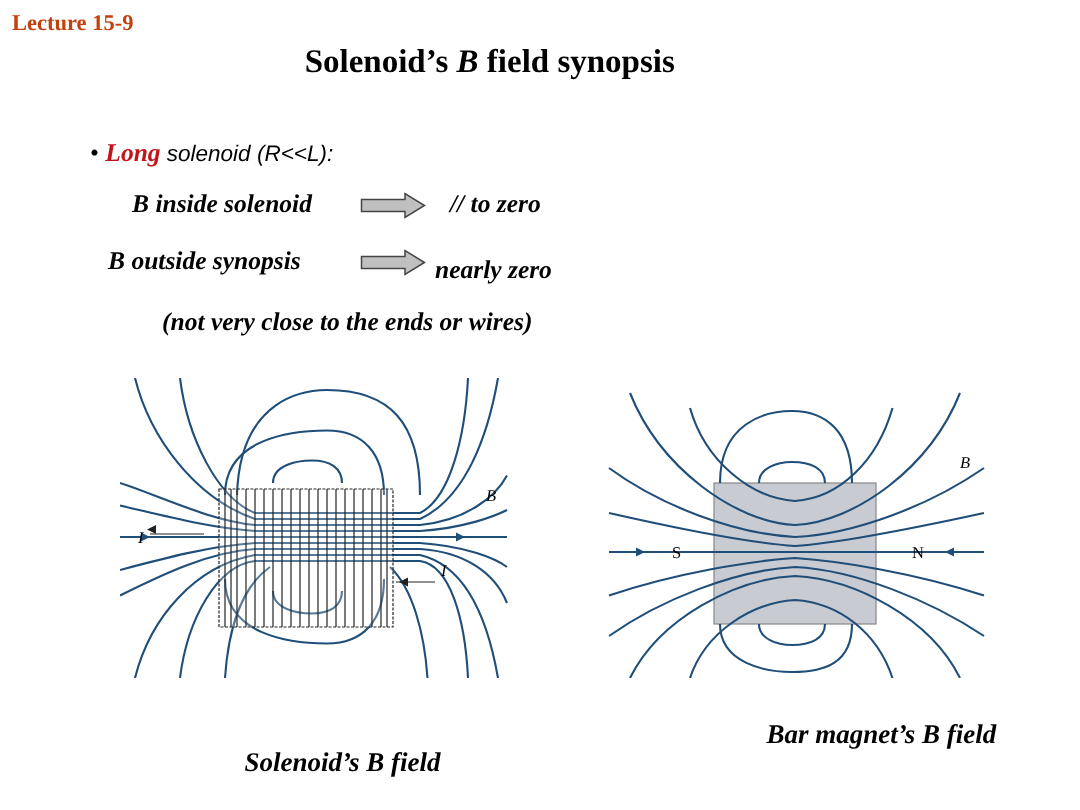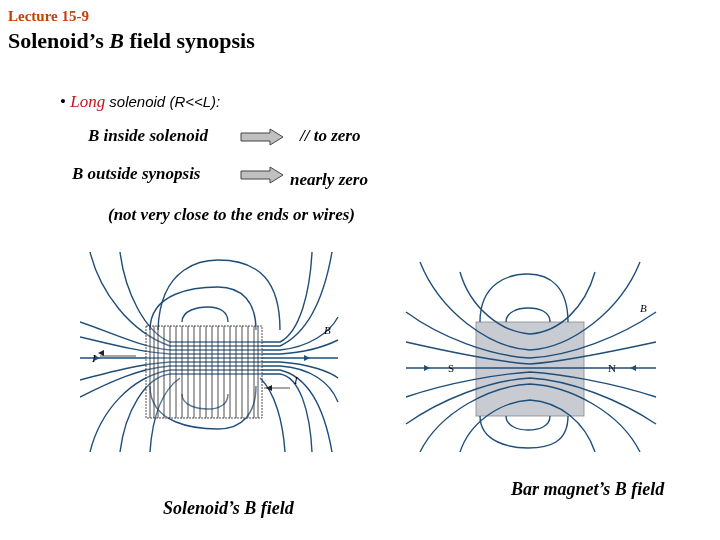--- a/index.html
+++ b/index.html
@@ -1,21 +1,21 @@
 <!DOCTYPE html>
 <html><head>
 <meta charset="utf-8">
 <style>
   html, body { margin: 0; padding: 0; background: #ffffff; }
   body { width: 720px; height: 540px; position: relative; overflow: hidden; font-family: "Liberation Serif", serif; color: #000; }
   .lecture { position: absolute; left: 8px; top: 8px; font-size: 15px; font-weight: bold; color: #c2410c; }
-  .title { position: absolute; left: 0; width: 645px; top: 28px; font-size: 22px; font-weight: bold; padding-left: 8px; box-sizing: border-box; }
+  .title { position: absolute; left: 0; width: 645px; top: 28px; text-align: center; font-size: 22px; font-weight: bold; padding-left: 8px; box-sizing: border-box; }
   .title i { font-style: italic; }
   .bullet { position: absolute; left: 60px; top: 92px; font-size: 17px; }
-  .bullet .long { color: #c0161b; font-weight: normal; font-style: italic; }
+  .bullet .long { color: #c0161b; font-weight: bold; font-style: italic; }
   .bullet .rest { font-style: italic; font-family: Liberation Sans, sans-serif; font-size: 15px; font-weight: normal; }
   .row { position: absolute; font-size: 17px; font-weight: bold; font-style: italic; }
   .arrow { position: absolute; width: 44px; height: 18px; }
   .caption { position: absolute; font-size: 18px; font-weight: bold; font-style: italic; }
   .fig { position: absolute; }
 </style>
 </head>
 <body>
 
 <div class="lecture">Lecture 15-9</div>

